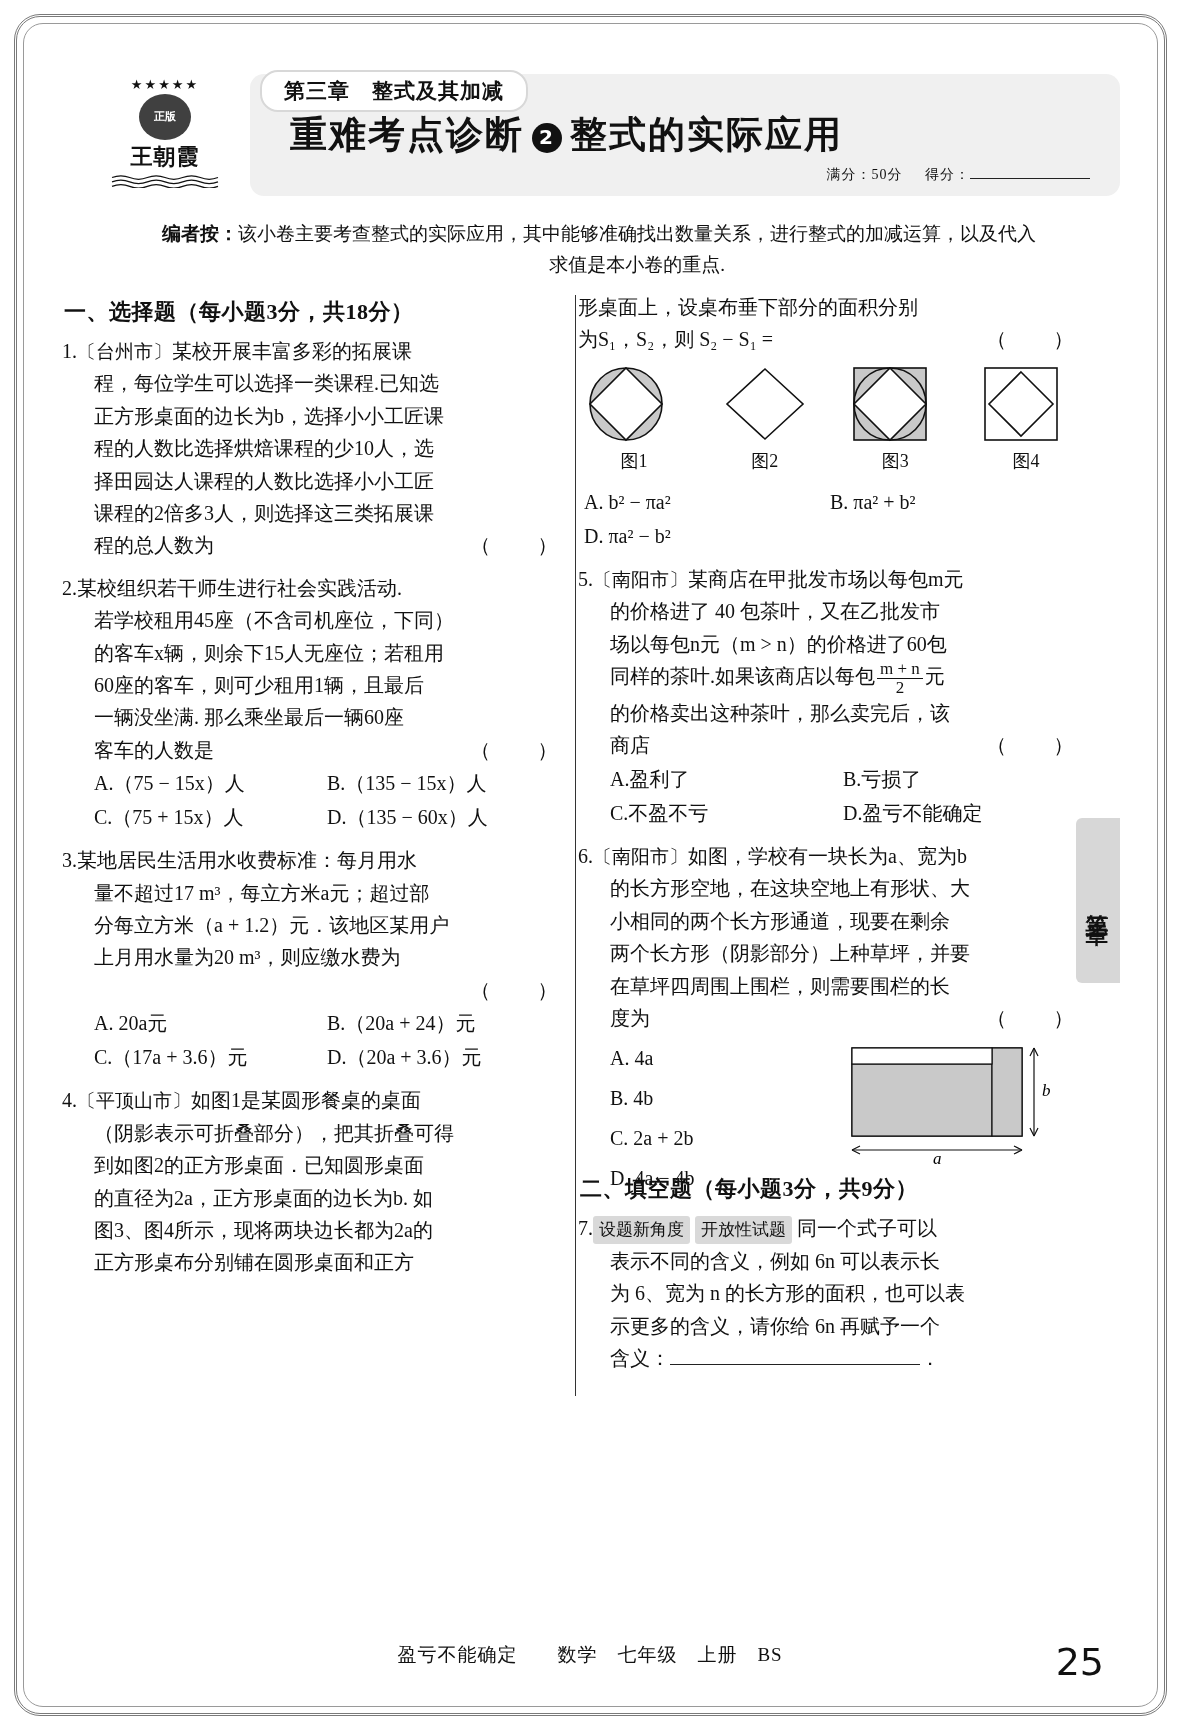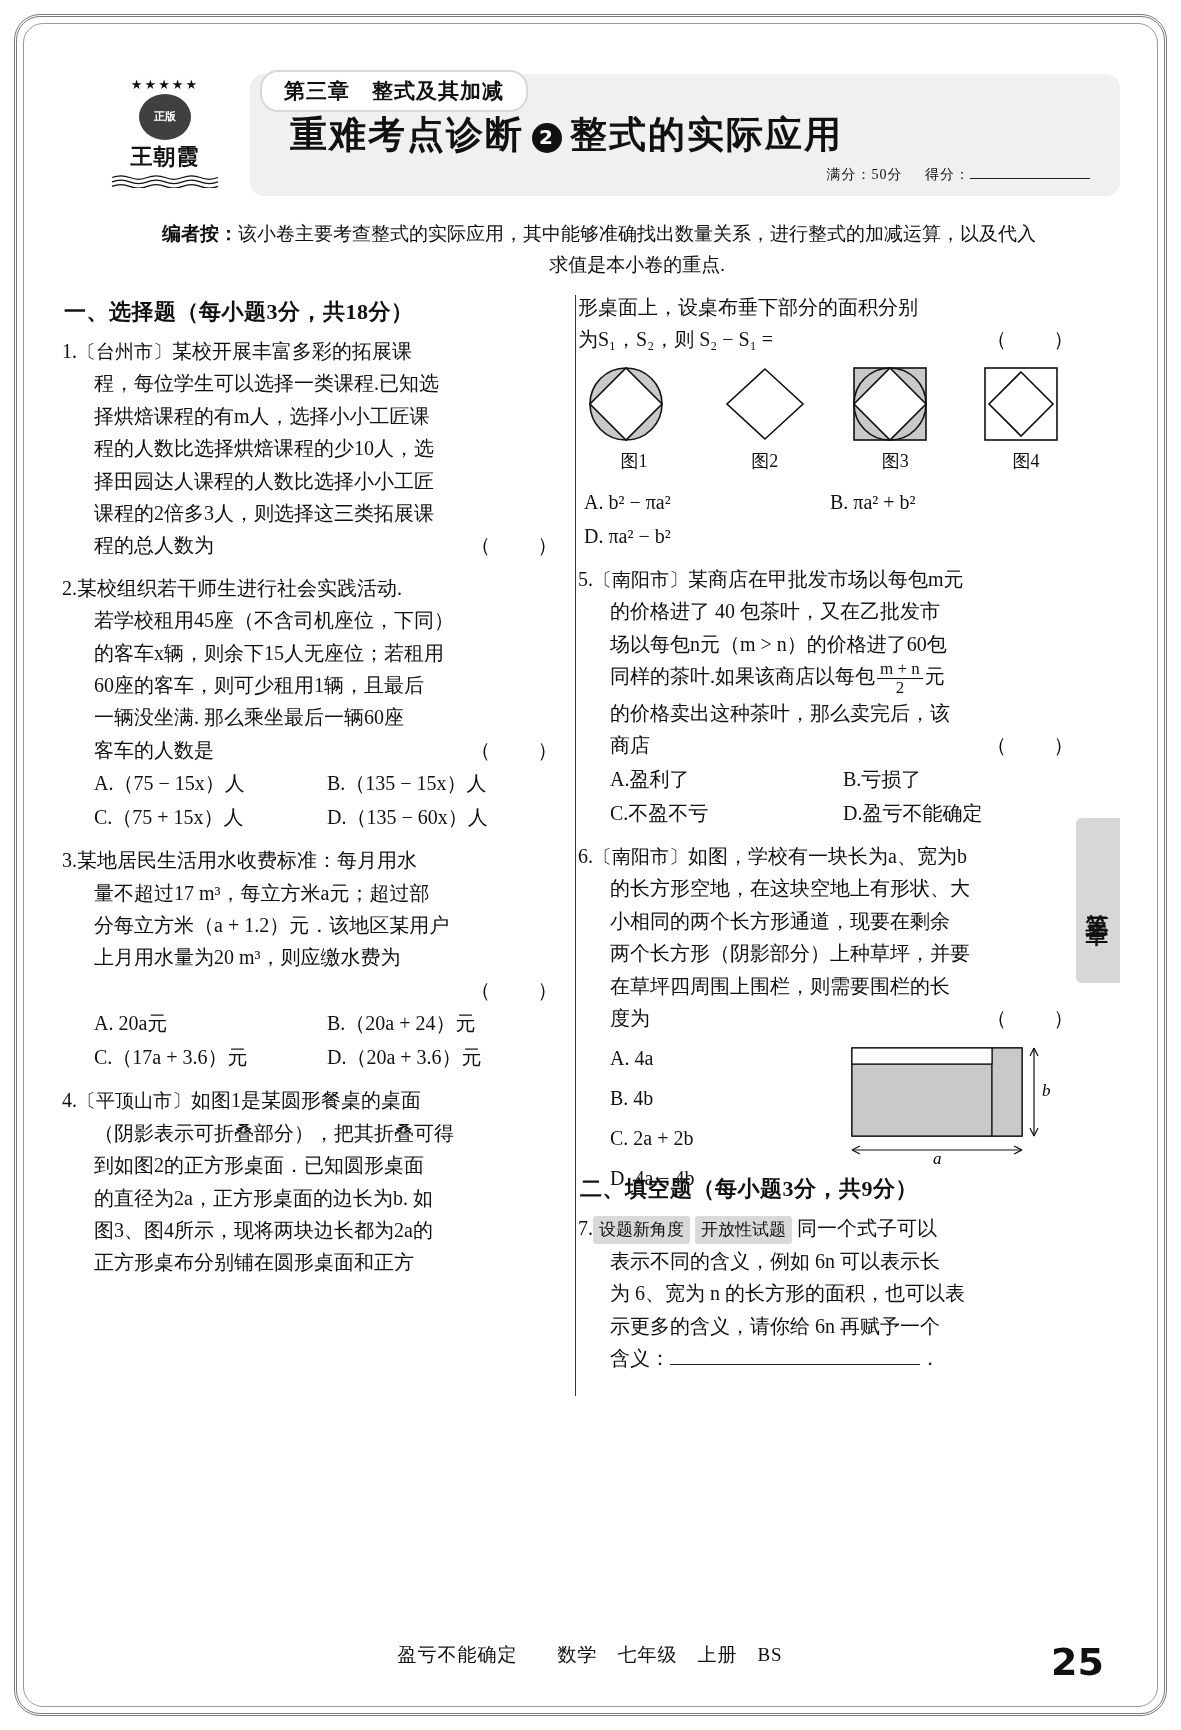--- a/index.html
+++ b/index.html
@@ -112,21 +112,21 @@
     writing-mode:vertical-rl; font-size:23px; font-weight:bold; letter-spacing:4px;
     font-family:"DejaVu Sans", sans-serif;
   }
 
   
   .footer {
     position:absolute; left:0; right:0; bottom:20px;
     text-align:center; font-size:19px; letter-spacing:1px;
   }
   .pageno {
-    position:absolute; right:16px; bottom:4px; font-size:38px; font-weight:bold;
+    position:absolute; right:16px; bottom:4px; font-size:38px; font-weight:normal;
     font-family:"DejaVu Sans", sans-serif;
     text-align:right;
   }
 </style>
 </head>
 <body>
 
 <div class="page-border"></div>
 
 <div class="sheet">
@@ -166,21 +166,21 @@
   <div class="cols">
     <div class="divider"></div>
 
     <div class="col">
 
       <h2 class="sec">一、选择题（每小题3分，共18分）</h2>
 
       <div class="q">
         <span class="body"><span>1.</span><span class="city">〔台州市〕</span><span>某校开展丰富多彩的拓展课</span></span>
         <span class="cont">程，每位学生可以选择一类课程.已知选</span>
-        <span class="cont">择烘焙课程的有m人，选择小小工匠课</span>
+        <span class="cont">正方形桌面的边长为b，选择小小工匠课</span>
         <span class="cont">程的人数比选择烘焙课程的少10人，选</span>
         <span class="cont">择田园达人课程的人数比选择小小工匠</span>
         <span class="cont">课程的2倍多3人，则选择这三类拓展课</span>
         <span class="cont">
           <span>程的总人数为</span>
           <span style="float:right" class="paren">（　　）</span>
         </span>
       </div>
 
       <div class="q">

